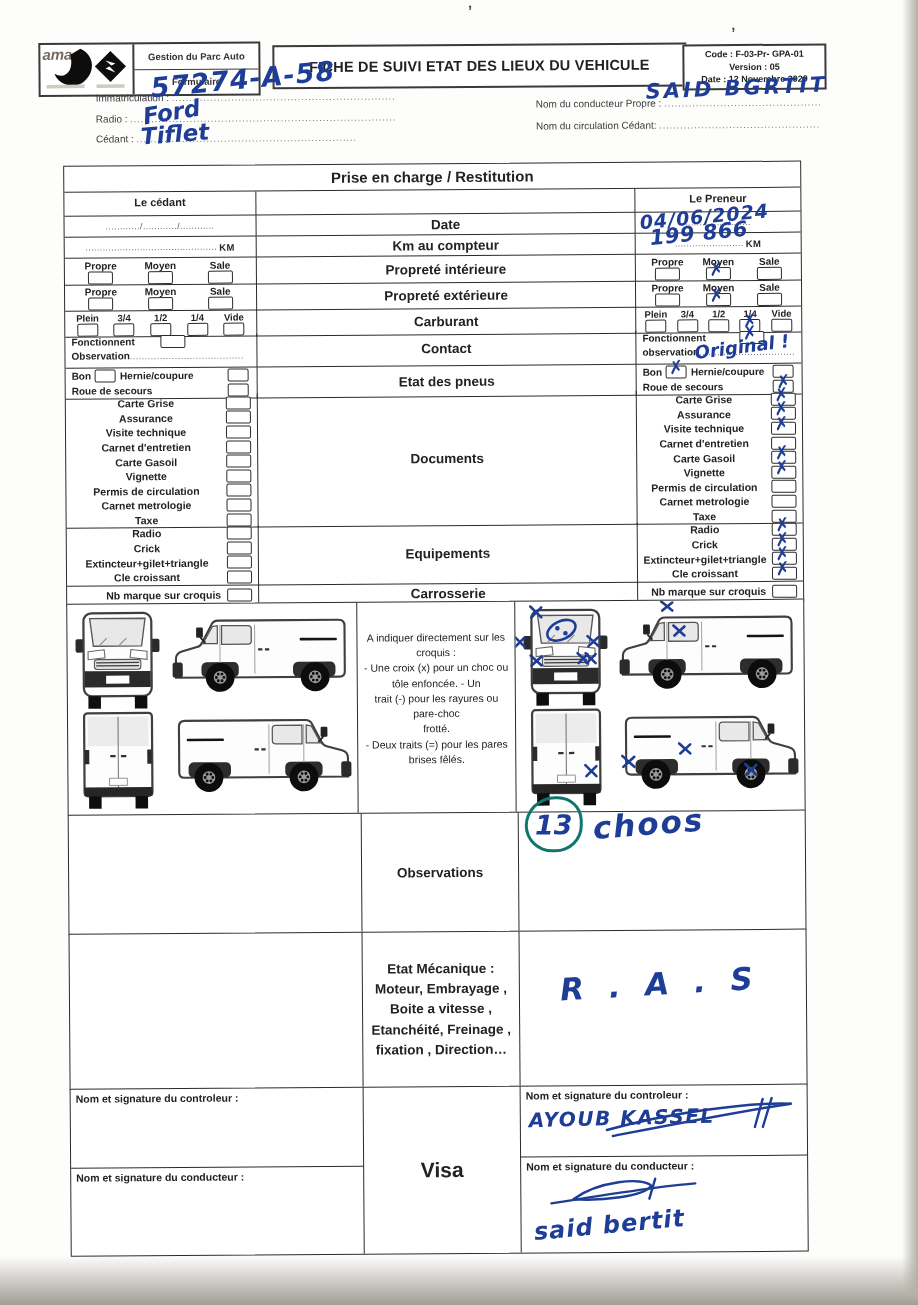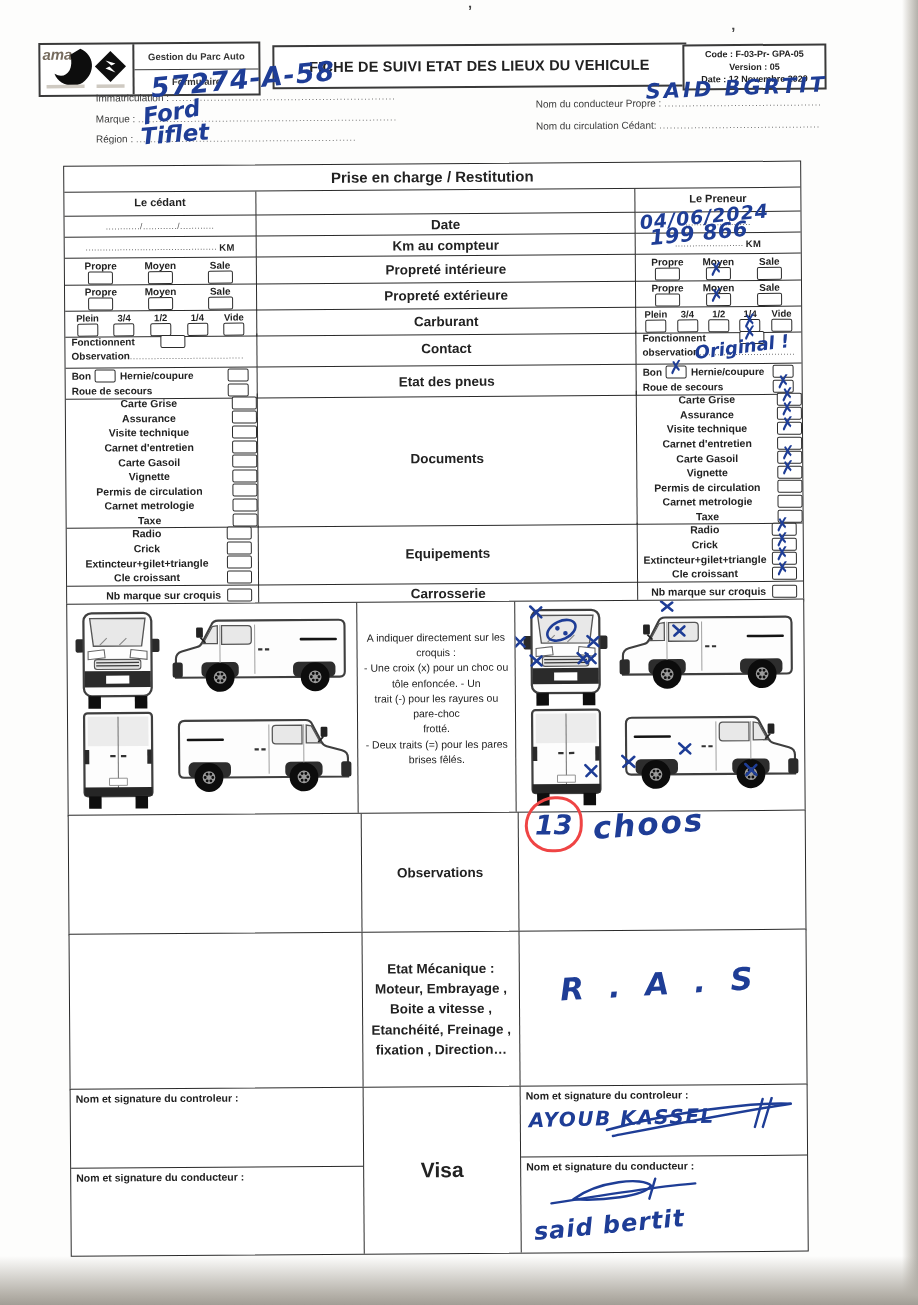--- a/index.html
+++ b/index.html
@@ -55,21 +55,21 @@
 
   .optgrid{display:flex;padding:2px 6px 0;}
   .opt{flex:1;display:flex;flex-direction:column;align-items:center;}
   .optlabel{font-size:10px;font-weight:700;}
   .fuelgrid{display:flex;padding:2px 4px 0;}
   .fuelgrid .optlabel{font-size:9.5px;}
 
   .ln{display:flex;align-items:center;padding:1px 6px;font-size:10px;font-weight:700;}
   .lndots{font-weight:400;color:#666;font-size:9px;letter-spacing:.5px;overflow:hidden;white-space:nowrap;}
 
-  .docrow{display:flex;align-items:center;height:14.6px;}
+  .docrow{display:flex;align-items:center;height:14.6px;padding-right:6px;}
   .eqrow{display:flex;align-items:center;height:14.7px;padding-right:6px;}
   .doclabel{flex:1;text-align:center;font-size:10.5px;font-weight:700;}
   .nbrow{display:flex;align-items:center;justify-content:flex-end;gap:6px;height:100%;padding-right:6px;font-size:10.5px;font-weight:700;}
 
   
   .grid3{position:absolute;left:62px;width:736px;display:grid;border:1.8px solid #2b2b2b;background:#fff;}
   .g-croq{grid-template-columns:290px 158px 288px;}
   .g-low{grid-template-columns:293px 157px 286px;}
   .gcell{border-right:1.4px solid #2b2b2b;position:relative;overflow:visible;}
   .gcell:last-child{border-right:none;}
@@ -179,35 +179,35 @@
     </div>
     <div class="logo-right">
       <div class="logo-cell">Gestion du Parc Auto</div>
       <div class="logo-cell">Formulaire</div>
     </div>
   </div>
 
   <div class="title-box">FICHE DE SUIVI ETAT DES LIEUX DU VEHICULE</div>
 
   <div class="code-box">
-    <span>Code : F-03-Pr- GPA-05</span>
+    <span>Code : F-03-Pr- GPA-01</span>
     <span>Version : 05</span>
     <span>Date : 12 Novembre 2020</span>
   </div>
 
   <div class="fieldline" style="left:95px;top:90px;width:300px">
     <span class="flabel">Immatriculation :</span>
     <span class="fdots">......................................................................</span>
   </div>
   <div class="fieldline" style="left:95px;top:111px;width:300px">
-    <span class="flabel">Marque :</span>
+    <span class="flabel">Radio :</span>
     <span class="fdots">..............................................................................</span>
   </div>
   <div class="fieldline" style="left:95px;top:131px;width:260px">
-    <span class="flabel">Région :</span>
+    <span class="flabel">Cédant :</span>
     <span class="fdots">...................................................................</span>
   </div>
   <div class="fieldline" style="left:535px;top:99px;width:285px">
     <span class="flabel">Nom du conducteur Propre :</span>
     <span class="fdots">......................................................</span>
   </div>
   <div class="fieldline" style="left:535px;top:121px;width:285px">
     <span class="flabel">Nom du circulation Cédant:</span>
     <span class="fdots">..............................................................</span>
   </div>
@@ -747,21 +747,21 @@
             </g>
       </svg>
     </div>
   </div>
 
   <div class="grid3 g-low" style="top:812px;height:119px">
     <div class="gcell"></div>
     <div class="gcell mid">Observations</div>
     <div class="gcell">
       <div style="position:absolute;left:6px;top:-16px;display:flex;align-items:center;gap:10px">
-        <span class="hand" style="display:inline-flex;align-items:center;justify-content:center;width:52px;height:50px;border:3px solid #ef4444;border-radius:55% 45% 50% 50%;font-size:27px">13</span>
+        <span class="hand" style="display:inline-flex;align-items:center;justify-content:center;width:52px;height:50px;border:3px solid #0f766e;border-radius:55% 45% 50% 50%;font-size:27px">13</span>
         <span class="hand" style="font-size:31px;transform:rotate(-4deg);letter-spacing:2px">choos</span>
       </div>
     </div>
   </div>
 
   <div class="grid3 g-low" style="top:931px;height:155px">
     <div class="gcell"></div>
     <div class="gcell mid preline">Etat Mécanique  :
 Moteur, Embrayage ,
 Boite a vitesse ,

